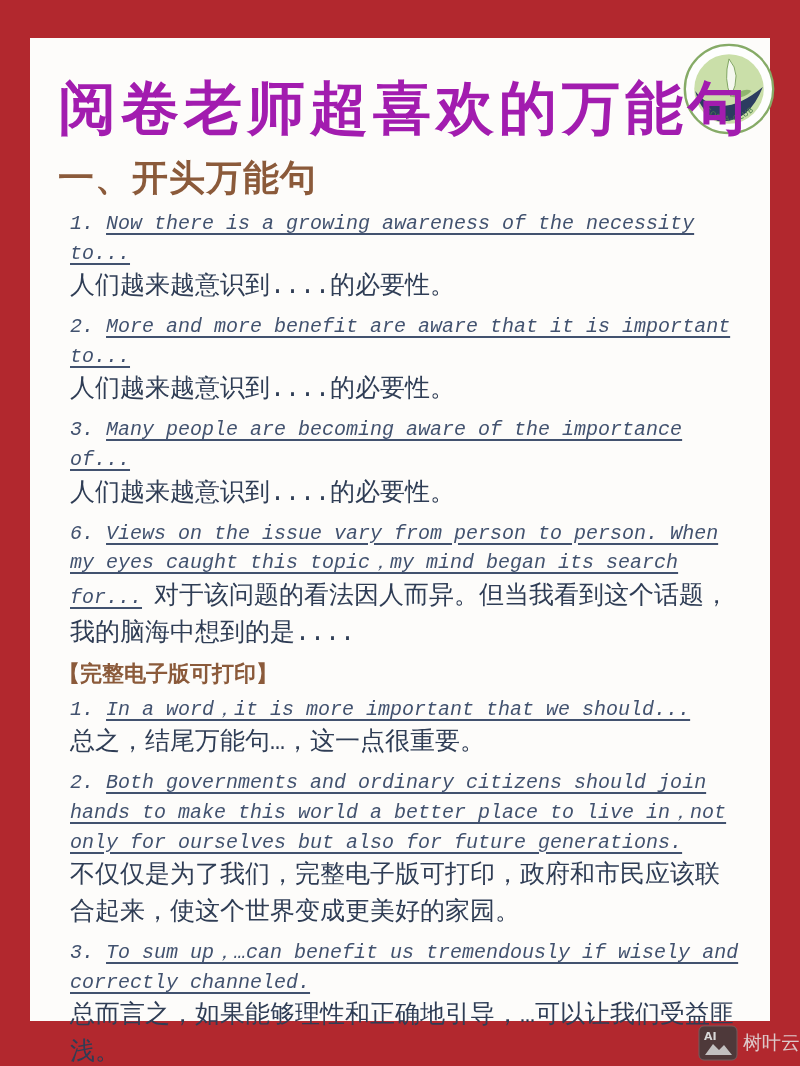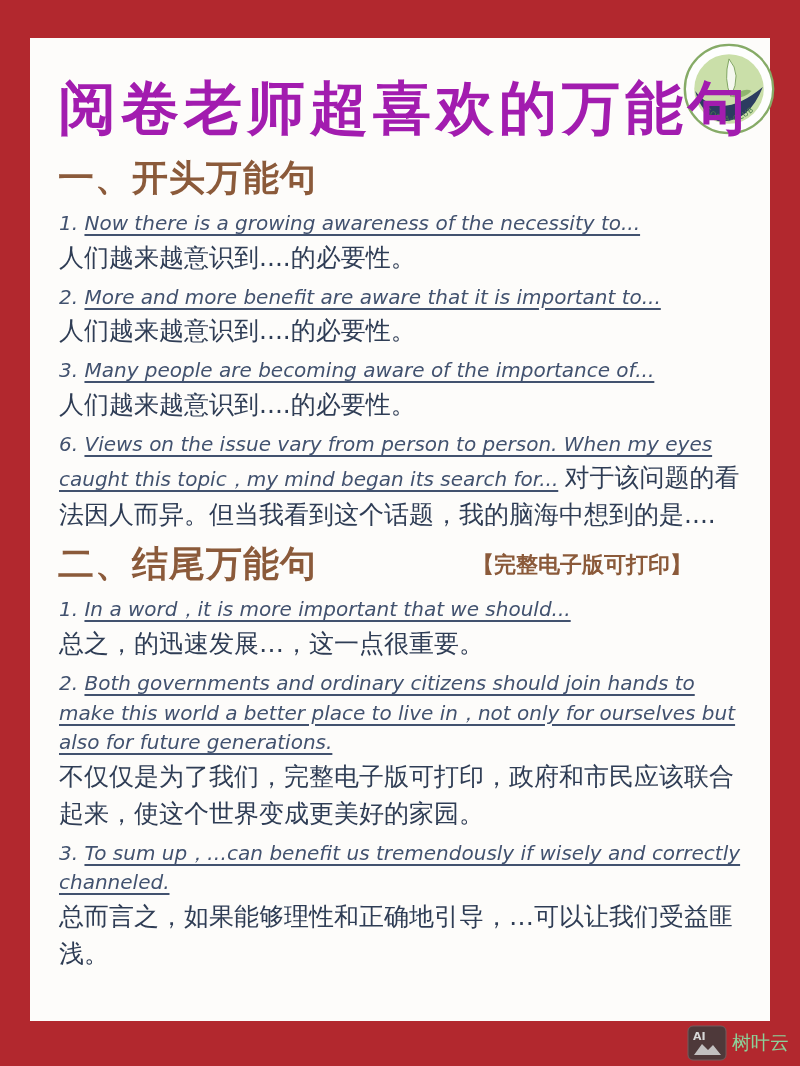--- a/index.html
+++ b/index.html
@@ -52,50 +52,51 @@
     padding-right: 52px;
     margin: 4px 0 6px 0;
   }
   .sec2-row .section-heading { margin: 0; }
   .print-note {
     color: #8b5a3a;
     font-size: 22px;
     font-weight: bold;
   }
   .item {
-    margin: 0 0 7px 1px;
+    margin: 0 0 7px 12px;
     font-size: 20px;
     line-height: 1.48;
+    font-family: Liberation Mono, monospace;
   }
   .num {
     color: #42526f;
     font-style: italic;
   }
   .en {
     color: #42526f;
     font-style: italic;
     text-decoration: underline;
     text-decoration-thickness: 1.5px;
     text-underline-offset: 4px;
   }
   .zh {
     color: #2f3d55;
     font-size: 25px;
   }
   .zh.block { display: block; }
   .watermark {
     position: absolute;
-    right: 11px; bottom: 5px;
+    right: 0; bottom: 5px;
     display: flex;
     align-items: center;
     gap: 5px;
     z-index: 5;
   }
   .wm-text {
-    color: #86efac;
+    color: #e5e5e5;
     font-size: 19px;
     opacity: 0.85;
   }
 </style>
 </head>
 <body>
 
 <div class="paper">
   <div class="content">
 
@@ -139,28 +140,27 @@
 
 
 
     <p class="item">
       <span class="num">6.</span>
       <span class="en">Views on the issue vary from person to person. When my eyes caught this topic，my mind began its search for...</span>
       <span class="zh">对于该问题的看法因人而异。但当我看到这个话题，我的脑海中想到的是....</span>
     </p>
 
     <div class="sec2-row">
-      <div class="section-heading">二、结尾万能句</div>
       <div class="print-note">【完整电子版可打印】</div>
     </div>
 
     <p class="item">
       <span class="num">1.</span>
       <span class="en">In a word，it is more important that we should...</span>
-      <span class="zh block">总之，的迅速发展…，这一点很重要。</span>
+      <span class="zh block">总之，结尾万能句…，这一点很重要。</span>
     </p>
 
     <p class="item">
       <span class="num">2.</span>
       <span class="en">Both governments and ordinary citizens should join hands to make this world a better place to live in，not only for ourselves but also for future generations.</span>
       <span class="zh block">不仅仅是为了我们，完整电子版可打印，政府和市民应该联合起来，使这个世界变成更美好的家园。</span>
     </p>
 
     <p class="item">
       <span class="num">3.</span>

